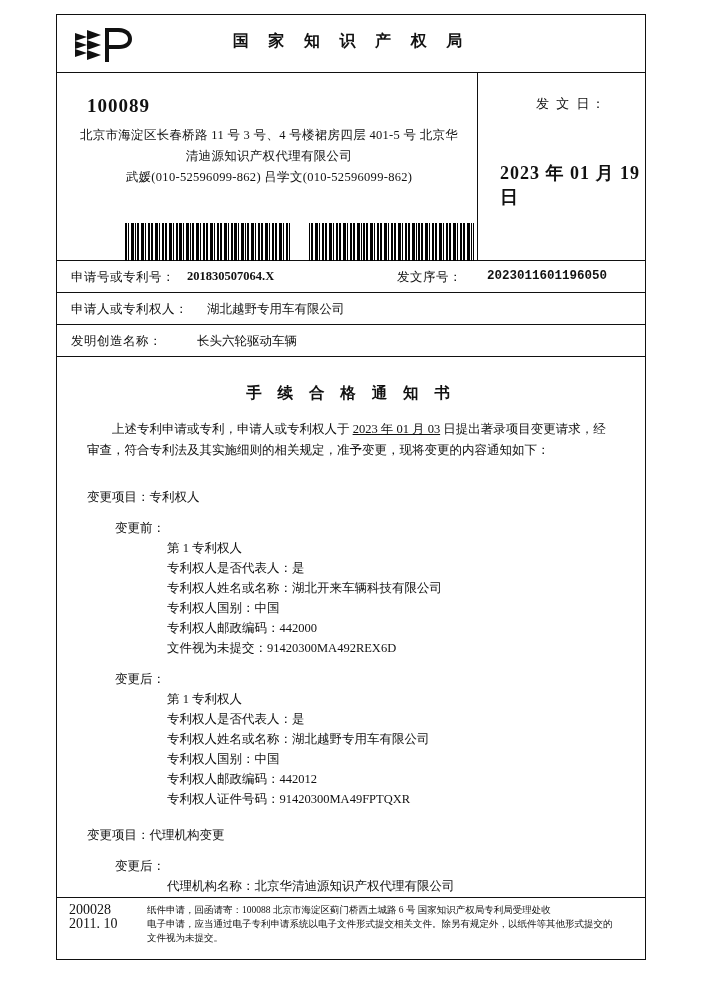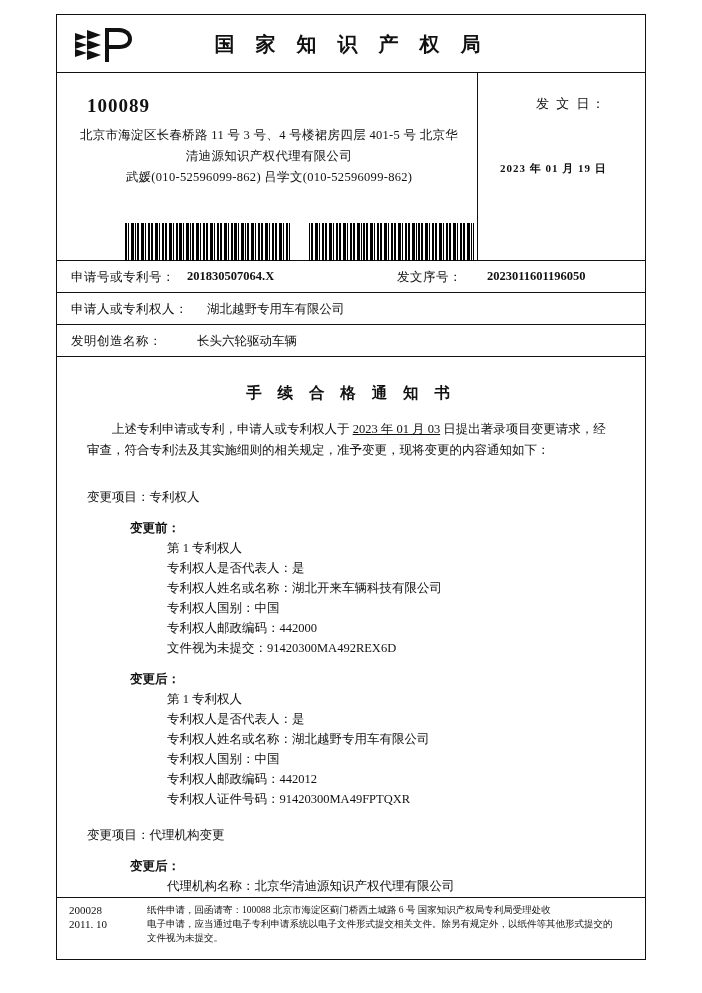--- a/index.html
+++ b/index.html
@@ -48,21 +48,21 @@
   }
   .logo {
     position: absolute;
     left: 14px; top: 10px;
     width: 78px; height: 40px;
   }
   .header-title {
     position: absolute;
     left: 0; right: 0; top: 16px;
     text-align: center;
-    font-size: 20px;
+    font-size: 16px;
     letter-spacing: 7px;
     font-weight: bold;
     font-family: "DejaVu Serif", "Liberation Serif", serif;
   }
 
   
   .addr-row {
     position: absolute;
     left: 0; top: 58px;
     width: 100%;
@@ -103,21 +103,21 @@
   .addr-lines div { white-space: nowrap; }
   .issue-label {
     position: absolute;
     left: 58px; top: 22px;
     font-size: 13px;
     letter-spacing: 2px;
   }
   .issue-date {
     position: absolute;
     left: 22px; top: 88px;
-    font-size: 11px;
+    font-size: 18px;
     font-weight: bold;
     letter-spacing: 1px;
     font-family: "Liberation Serif", serif;
   }
 
   
   .barcodes {
     position: absolute;
     left: 0; top: 150px;
     width: 420px;
@@ -160,21 +160,21 @@
   }
   .val {
     position: absolute;
     top: 8px;
     font-size: 12.5px;
     font-family: "Liberation Serif", serif;
   }
   .lbl-a { left: 14px; }
   .val-a { left: 130px; font-weight: bold; }
   .lbl-b { left: 340px; }
-  .val-b { left: 430px; font-weight: bold; }
+  .val-b { left: 430px; font-weight: bold; font-family: Liberation Mono, monospace; }
   .lbl-c { left: 14px; }
   .val-c { left: 150px; }
   .lbl-d { left: 14px; }
   .val-d { left: 140px; }
 
   
   .doc-title {
     position: absolute;
     left: 0; right: 0;
     top: 368px;
@@ -194,21 +194,21 @@
   .indent { text-indent: 25px; }
   .ul { text-decoration: underline; }
 
   .blk {
     position: absolute;
     left: 30px;
     font-size: 12.5px;
     line-height: 20px;
   }
   .blk .l1 { margin-left: 0; }
-  .blk .l2 { margin-left: 43px; font-weight: bold; }
+  .blk .l2 { margin-left: 28px; }
   .blk .l3 { margin-left: 80px; }
 
   #sec1 { top: 472px; }
   #sec2 { top: 503px; }
   #sec3 { top: 654px; }
   #sec4 { top: 810px; }
   #sec5 { top: 841px; }
 
   
   .footer-sep {
@@ -221,21 +221,21 @@
     position: absolute;
     left: 0; top: 886px;
     width: 100%;
     font-size: 9.5px;
     line-height: 14px;
   }
   .f-code {
     position: absolute;
     left: 12px; top: 2px;
     font-family: "Liberation Serif", serif;
-    font-size: 11px;
+    font-size: 14px;
     line-height: 14px;
   }
   .f-text {
     position: absolute;
     left: 90px; top: 2px;
     width: 490px;
     font-size: 9.5px;
     line-height: 14px;
   }
 </style>

